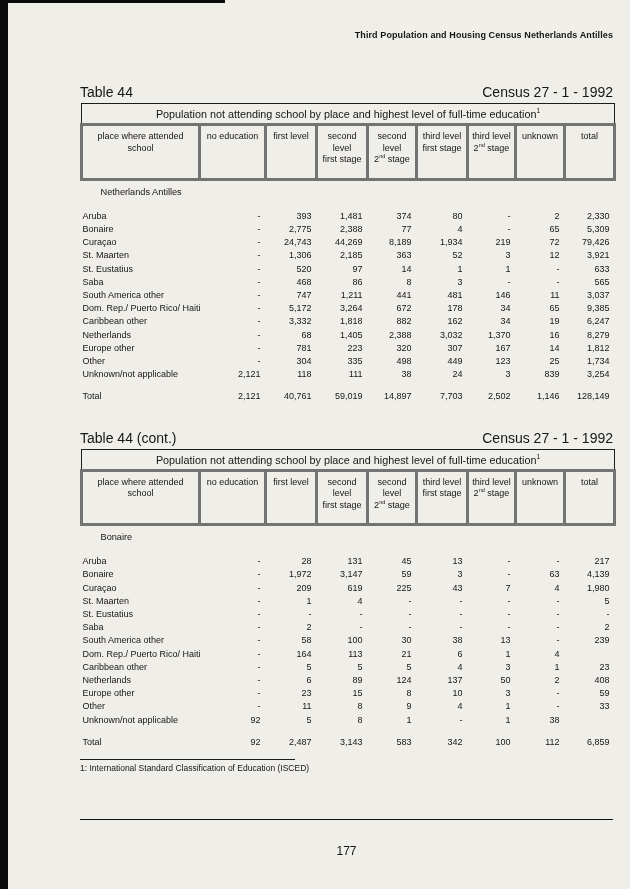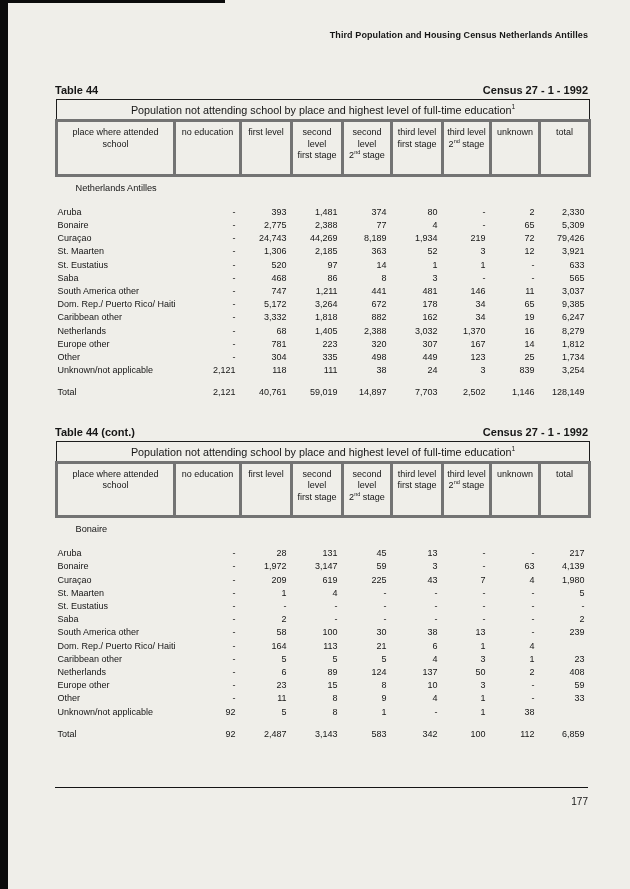--- a/index.html
+++ b/index.html
@@ -11,28 +11,28 @@
     color: #161616;
   }
   .page {
     position: relative;
     width: 630px; height: 889px;
     background: #efeee9;
     overflow: hidden;
   }
   .scan-edge-left { position: absolute; left: 0; top: 0; width: 8px; height: 100%; background: #0b0b0b; }
   .scan-edge-top  { position: absolute; left: 0; top: 0; width: 225px; height: 3px; background: #0b0b0b; }
-  .content { position: absolute; left: 55px; top: 0; width: 533px; }
+  .content { position: absolute; left: 80px; top: 0; width: 533px; }
 
   .top-header { margin-top: 30px; text-align: right; font-size: 9px; font-weight: bold; letter-spacing: 0.1px; }
 
   .table-block { margin-top: 26px; }
   .table-block.first { margin-top: 44px; }
 
-  .caption-row { display: flex; justify-content: space-between; font-size: 11px; margin-bottom: 3px; font-weight: bold; }
+  .caption-row { display: flex; justify-content: space-between; font-size: 14px; margin-bottom: 3px; }
 
   table.census-table { width: 533px; border-collapse: collapse; table-layout: fixed; }
   .title-row th {
     border: 1px solid #1c1c1c;
     padding: 4px 2px 3px;
     font-size: 10.8px; font-weight: normal;
     text-align: center; white-space: nowrap;
   }
   .header-row th {
     border: 3px solid #737373;
@@ -50,21 +50,21 @@
   td.label { text-align: left; padding-left: 1px; }
   tr.section-row td { padding: 5px 0 1px 19px; font-size: 9.2px; height: auto; margin-top: 24px; }
   tr.spacer td { line-height: normal; }
   tr.total-row td { height: 13.2px; }
 
   .footnote-block { margin-top: 10px; }
   .footnote-rule { width: 215px; border-top: 1px solid #1c1c1c; margin-bottom: 3px; }
   .footnote { font-size: 8.5px; }
 
   .bottom-rule { margin-top: 46px; width: 533px; border-top: 1.3px solid #141414; }
-  .page-number { margin-top: 8px; text-align: right; font-size: 10px; }
+  .page-number { margin-top: 24px; text-align: center; font-size: 12px; }
 </style>
 </head>
 <body>
 
 <div class="page">
   <div class="scan-edge-left"></div>
   <div class="scan-edge-top"></div>
 
   <div class="content">
 
@@ -465,18 +465,22 @@
               <td class="num">583</td>
               <td class="num">342</td>
               <td class="num">100</td>
               <td class="num">112</td>
               <td class="num">6,859</td>
             </tr>
           </tbody>
       </table>
     </section>
 
+    <div class="footnote-block">
+      <div class="footnote-rule"></div>
+      <div class="footnote">1: International Standard Classification of Education (ISCED)</div>
+    </div>
 
     <div class="bottom-rule"></div>
     <div class="page-number">177</div>
 
   </div>
 </div>
 
 </body></html>

